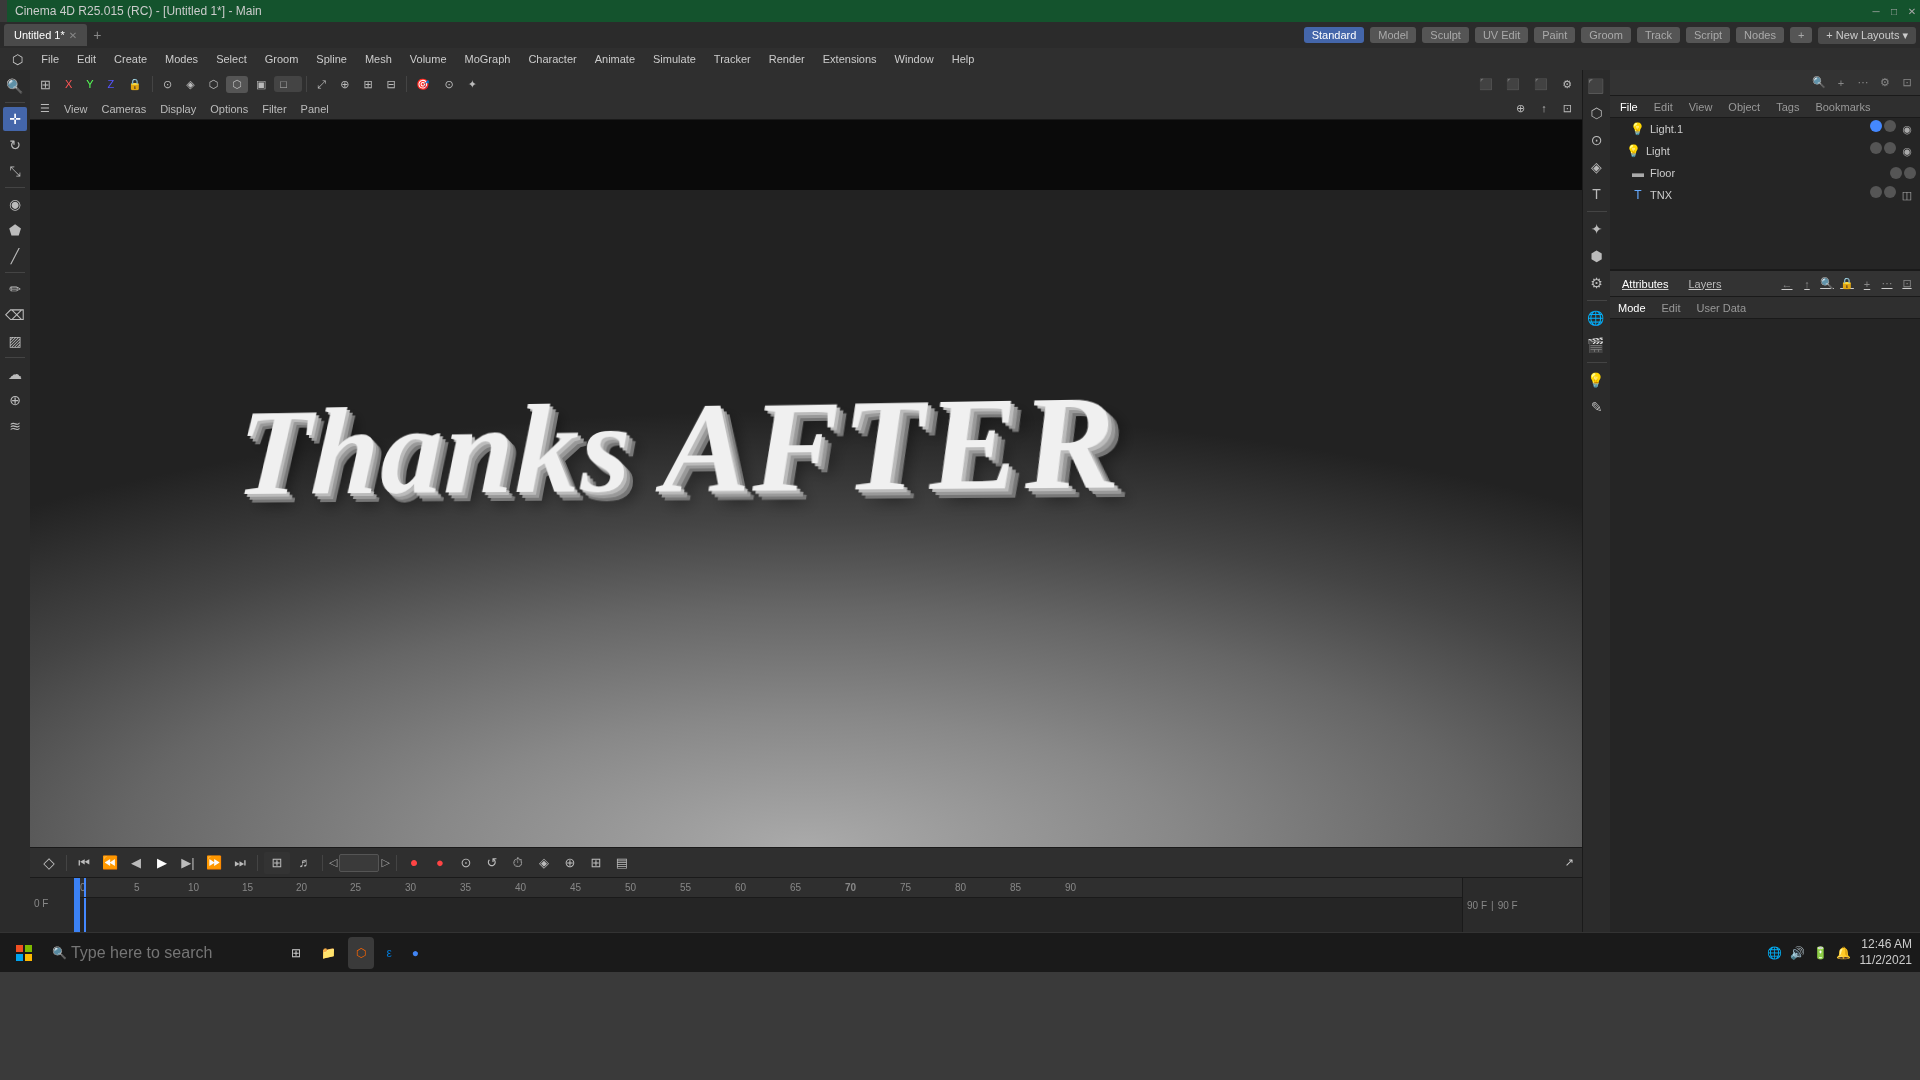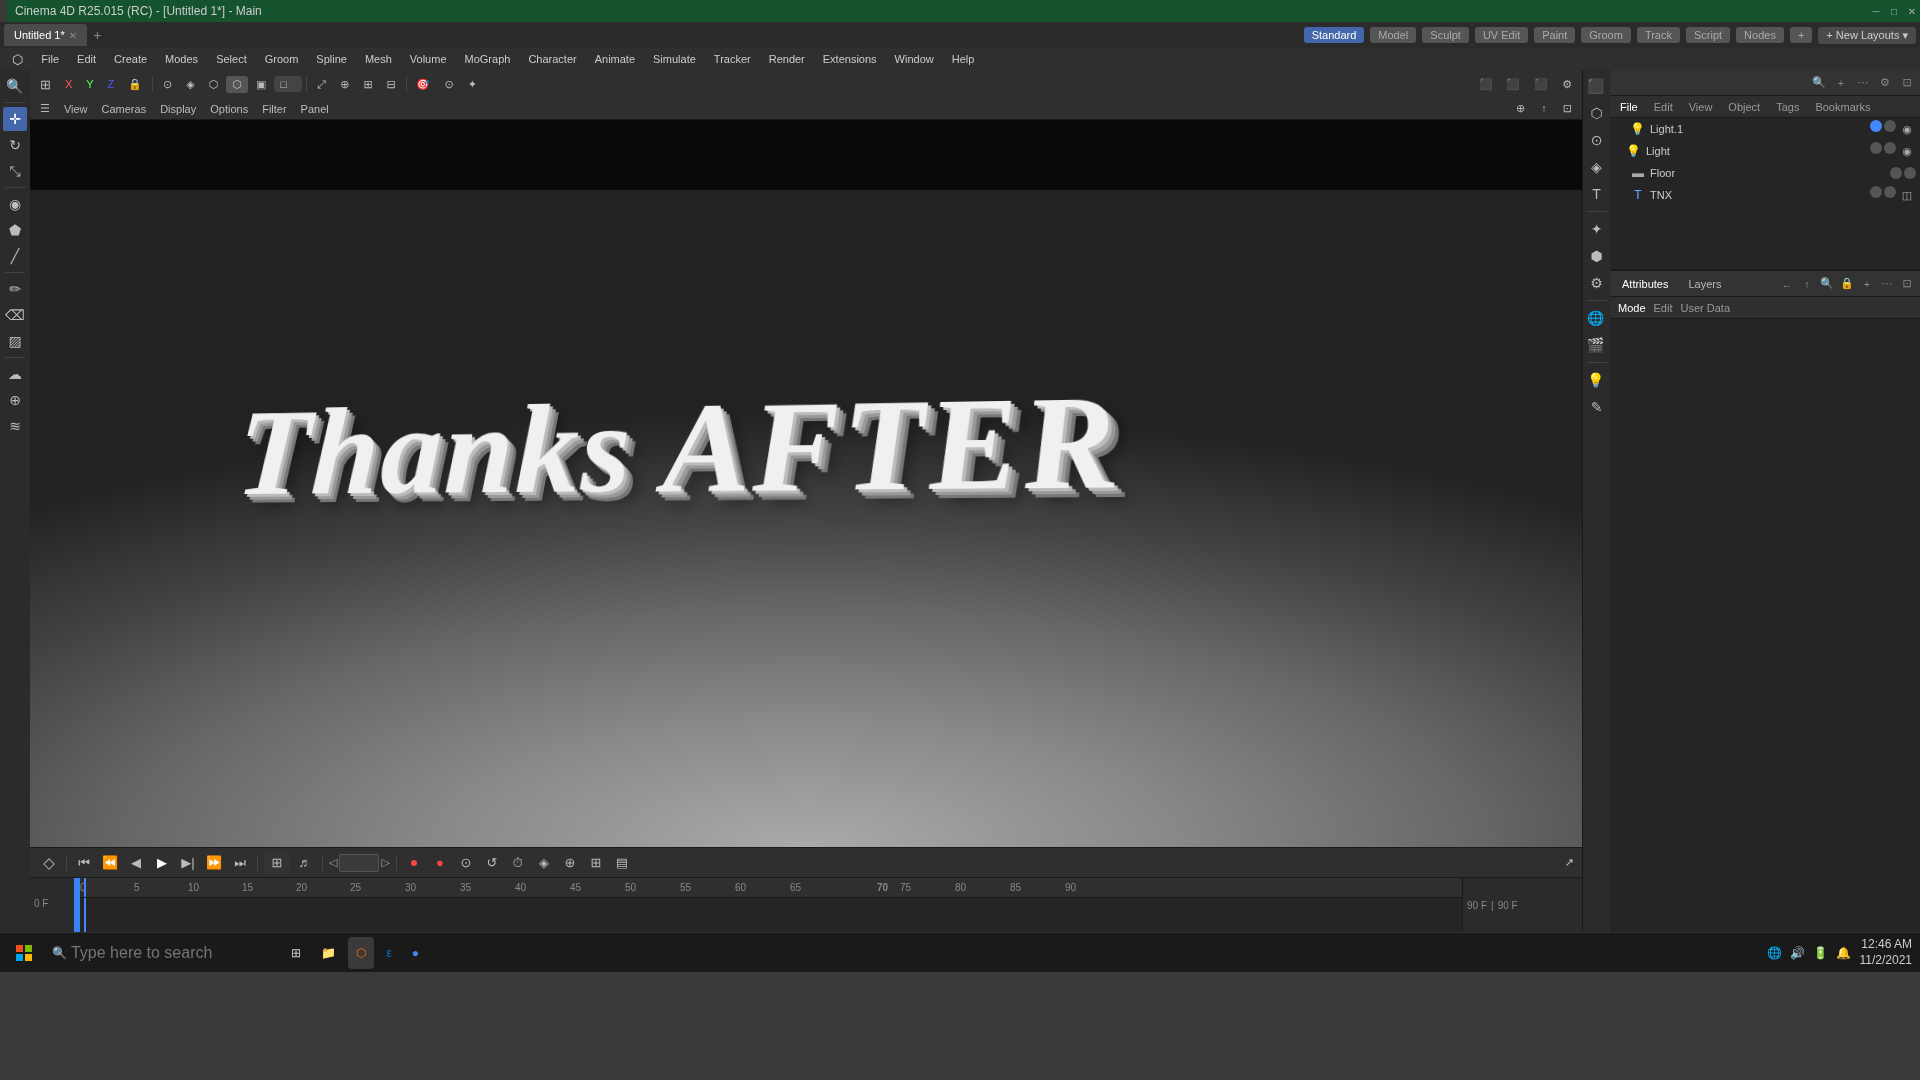--- a/index.html
+++ b/index.html
@@ -59,24 +59,24 @@
     #objects-list { flex: 1; background: #252525; overflow-y: auto; }
     .obj-row { height: 22px; display: flex; align-items: center; padding: 0 4px; gap: 4px; font-size: 11px; cursor: pointer; }
     .obj-indent { width: 12px; }
     .obj-icon { width: 16px; height: 16px; display: flex; align-items: center; justify-content: center; }
     .obj-name { flex: 1; color: #ccc; }
     .obj-icons-right { display: flex; gap: 2px; }
     .circle-icon { width: 14px; height: 14px; border-radius: 50%; display: flex; align-items: center; justify-content: center; }
 
     
     #attributes-panel { flex: 1; display: flex; flex-direction: column; }
-    #attr-header { height: 26px; background: #333; display: flex; align-items: center; padding: 0 4px; gap: 4px; border-bottom: 1px solid #1a1a1a; }
+    #attr-header { height: 26px; background: #333; display: flex; align-items: center; padding: 0 4px; gap: 4px; border-bottom: 1px solid #1a1a1a; text-decoration: underline; }
     .attr-tab { padding: 2px 8px; font-size: 11px; color: #bbb; cursor: pointer; }
     .attr-tab.active { color: #fff; }
-    #attr-subheader { height: 22px; background: #2f2f2f; display: flex; align-items: center; padding: 0 8px; gap: 8px; font-size: 11px; color: #999; border-bottom: 1px solid #1a1a1a; }
+    #attr-subheader { height: 22px; background: #2f2f2f; display: flex; align-items: center; padding: 0 8px; gap: 16px; font-size: 11px; color: #999; border-bottom: 1px solid #1a1a1a; }
     .attr-sub-item { cursor: pointer; }
     .attr-sub-item.active { color: #fff; }
     #attr-body { flex: 1; background: #252525; }
     #right-icons-col { width: 28px; background: #2b2b2b; display: flex; flex-direction: column; align-items: center; padding: 4px 0; gap: 3px; border-left: 1px solid #1a1a1a; }
     #timeline-controls { height: 30px; background: #2f2f2f; display: flex; align-items: center; padding: 0 8px; gap: 4px; border-top: 1px solid #1a1a1a; }
     .tl-btn { width: 22px; height: 22px; display: flex; align-items: center; justify-content: center; color: #bbb; font-size: 13px; cursor: pointer; border-radius: 2px; }
     .tl-frame-input { width: 50px; height: 18px; background: #3a3a3a; border: 1px solid #555; color: #ccc; font-size: 11px; text-align: center; border-radius: 2px; }
     .tl-right { margin-left: auto; display: flex; align-items: center; gap: 4px; font-size: 11px; }
 
     #timeline { height: 55px; position: relative; background: #252525; overflow: hidden; border-top: 1px solid #1a1a1a; }
@@ -317,21 +317,21 @@
               <span style="position:absolute; left:216px; font-size:10px; color:#888;">20</span>
               <span style="position:absolute; left:270px; font-size:10px; color:#888;">25</span>
               <span style="position:absolute; left:325px; font-size:10px; color:#888;">30</span>
               <span style="position:absolute; left:380px; font-size:10px; color:#888;">35</span>
               <span style="position:absolute; left:435px; font-size:10px; color:#888;">40</span>
               <span style="position:absolute; left:490px; font-size:10px; color:#888;">45</span>
               <span style="position:absolute; left:545px; font-size:10px; color:#888;">50</span>
               <span style="position:absolute; left:600px; font-size:10px; color:#888;">55</span>
               <span style="position:absolute; left:655px; font-size:10px; color:#888;">60</span>
               <span style="position:absolute; left:710px; font-size:10px; color:#888;">65</span>
-              <span style="position:absolute; left:797px; font-size:10px; color:#888;font-weight:bold;">70</span>
+              <span style="position:absolute; left:765px; font-size:10px; color:#888;font-weight:bold;">70</span>
               <span style="position:absolute; left:820px; font-size:10px; color:#888;">75</span>
               <span style="position:absolute; left:875px; font-size:10px; color:#888;">80</span>
               <span style="position:absolute; left:930px; font-size:10px; color:#888;">85</span>
               <span style="position:absolute; left:985px; font-size:10px; color:#888;">90</span>
             </div>
 
             <div style="position:absolute; top:0; left:4px; width:2px; height:100%; background:#4488ff;"></div>
           </div>
           <div style="height:35px; background:#252525; position:relative;">
             <div style="position:absolute; top:0; left:4px; width:2px; height:100%; background:#4488ff;"></div>

